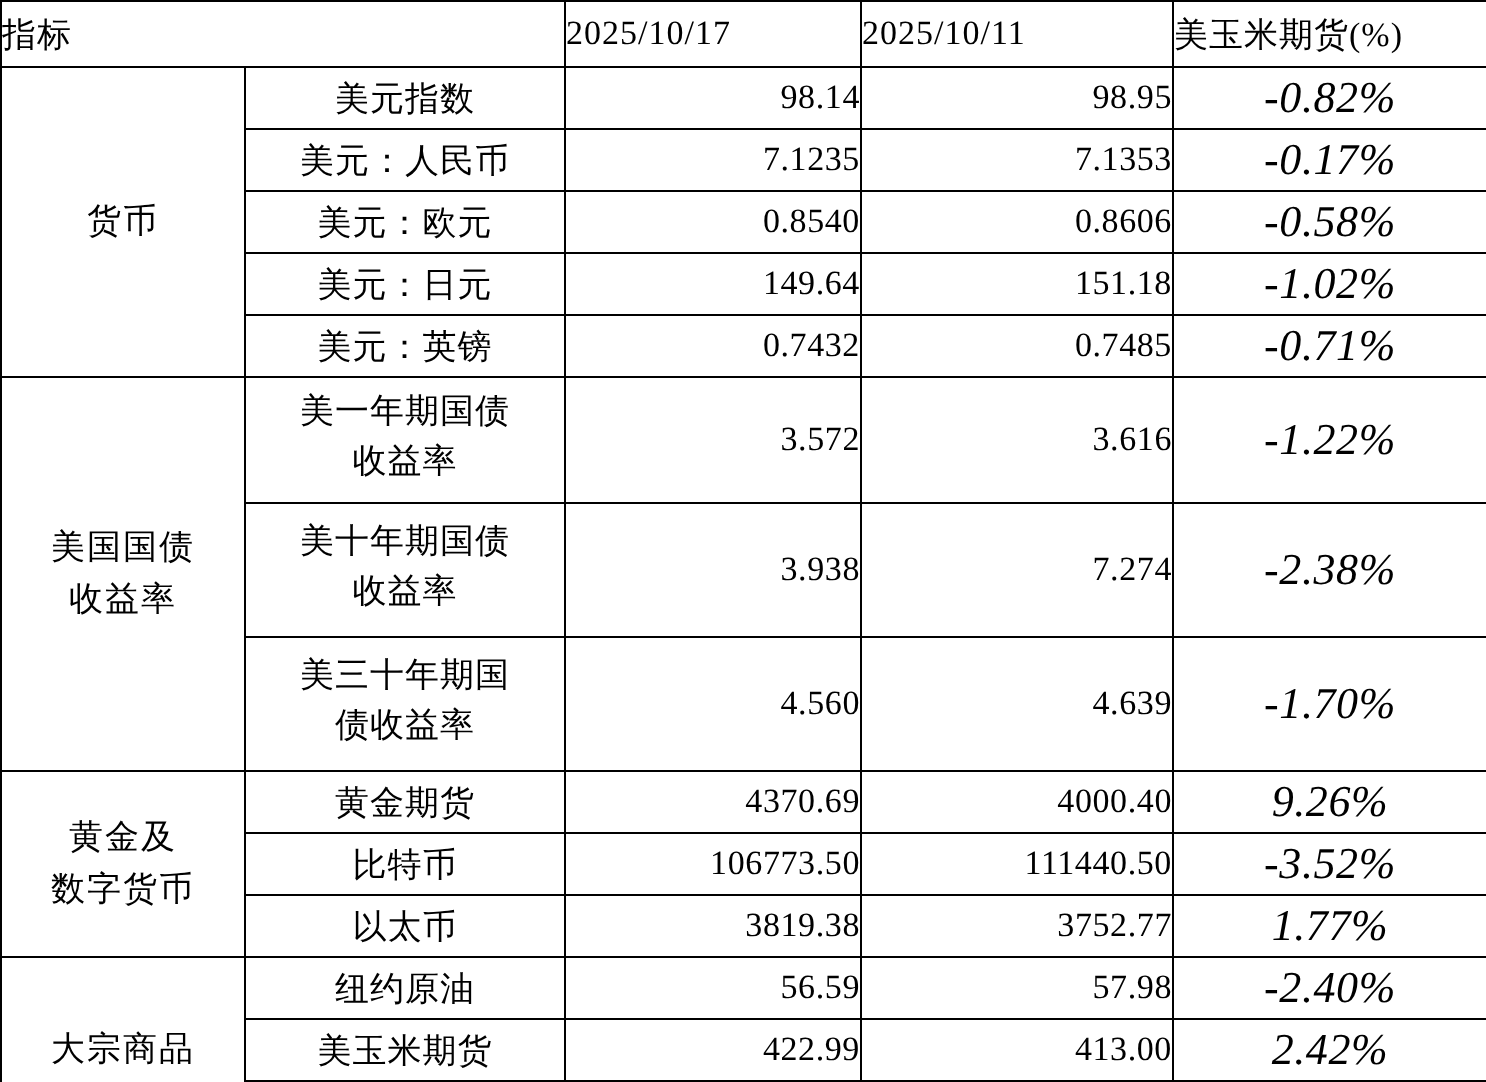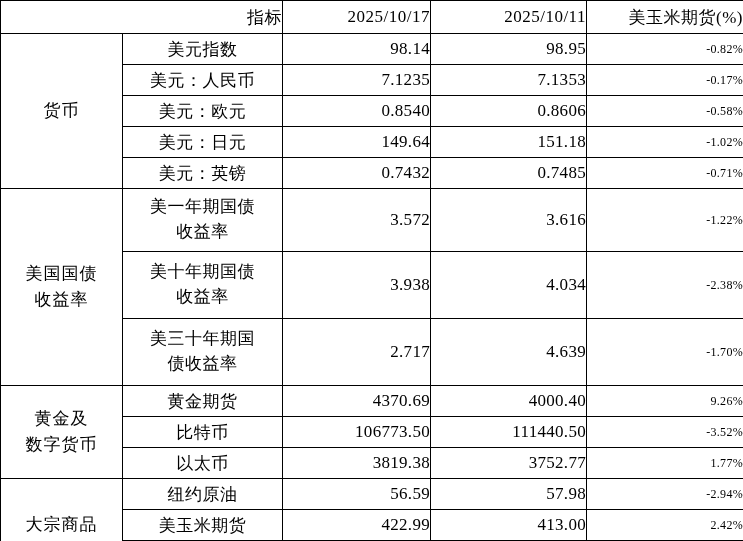--- a/index.html
+++ b/index.html
@@ -33,21 +33,21 @@
     vertical-align: middle;
   }
   
   col.c-group { width: 122px; }
   col.c-item  { width: 160px; }
   col.c-val1  { width: 148px; }
   col.c-val2  { width: 156px; }
   col.c-pct   { width: 157px; }
 
   .hdr {
-    text-align: right;
+    text-align: left;
     height: 32px;
     font-size: 17px;
     letter-spacing: 0.5px;
   }
   .grp {
     text-align: center;
     font-size: 17px;
     line-height: 1.55;
     letter-spacing: 1px;
   }
@@ -63,24 +63,25 @@
     padding: 3px 0;
     margin-left: 36px;
   }
   .num {
     text-align: right;
     padding-right: 10px;
     font-size: 17px;
     letter-spacing: 0.3px;
   }
   .pct {
-    text-align: right;
+    text-align: center;
     padding-right: 10px;
-    font-size: 12px;
+    font-size: 22px;
     letter-spacing: 0.3px;
+    font-style: italic;
   }
   tr.r-tall td { height: 56px; }
   tr.r-xtall td { height: 60px; }
 </style>
 </head>
 <body>
 
 <div id="sheet">
   <table class="fin">
     <colgroup>
@@ -135,26 +136,26 @@
       <tr class="r-tall">
         <td class="grp" rowspan="3">美国国债<br>收益率</td>
         <td class="item two">美一年期国债<br>收益率</td>
         <td class="num">3.572</td>
         <td class="num">3.616</td>
         <td class="pct">-1.22%</td>
       </tr>
       <tr class="r-xtall">
         <td class="item two">美十年期国债<br>收益率</td>
         <td class="num">3.938</td>
-        <td class="num">4.034</td>
+        <td class="num">7.274</td>
         <td class="pct">-2.38%</td>
       </tr>
       <tr class="r-xtall">
         <td class="item two">美三十年期国<br>债收益率</td>
-        <td class="num">2.717</td>
+        <td class="num">4.560</td>
         <td class="num">4.639</td>
         <td class="pct">-1.70%</td>
       </tr>
 
       <tr>
         <td class="grp" rowspan="3">黄金及<br>数字货币</td>
         <td class="item">黄金期货</td>
         <td class="num">4370.69</td>
         <td class="num">4000.40</td>
         <td class="pct">9.26%</td>
@@ -170,21 +171,21 @@
         <td class="num">3819.38</td>
         <td class="num">3752.77</td>
         <td class="pct">1.77%</td>
       </tr>
 
       <tr>
         <td class="grp" rowspan="3">大宗商品</td>
         <td class="item">纽约原油</td>
         <td class="num">56.59</td>
         <td class="num">57.98</td>
-        <td class="pct">-2.94%</td>
+        <td class="pct">-2.40%</td>
       </tr>
       <tr>
         <td class="item">美玉米期货</td>
         <td class="num">422.99</td>
         <td class="num">413.00</td>
         <td class="pct">2.42%</td>
       </tr>
       <tr>
         <td class="item">美大豆期货</td>
         <td class="num">1011.13</td>

